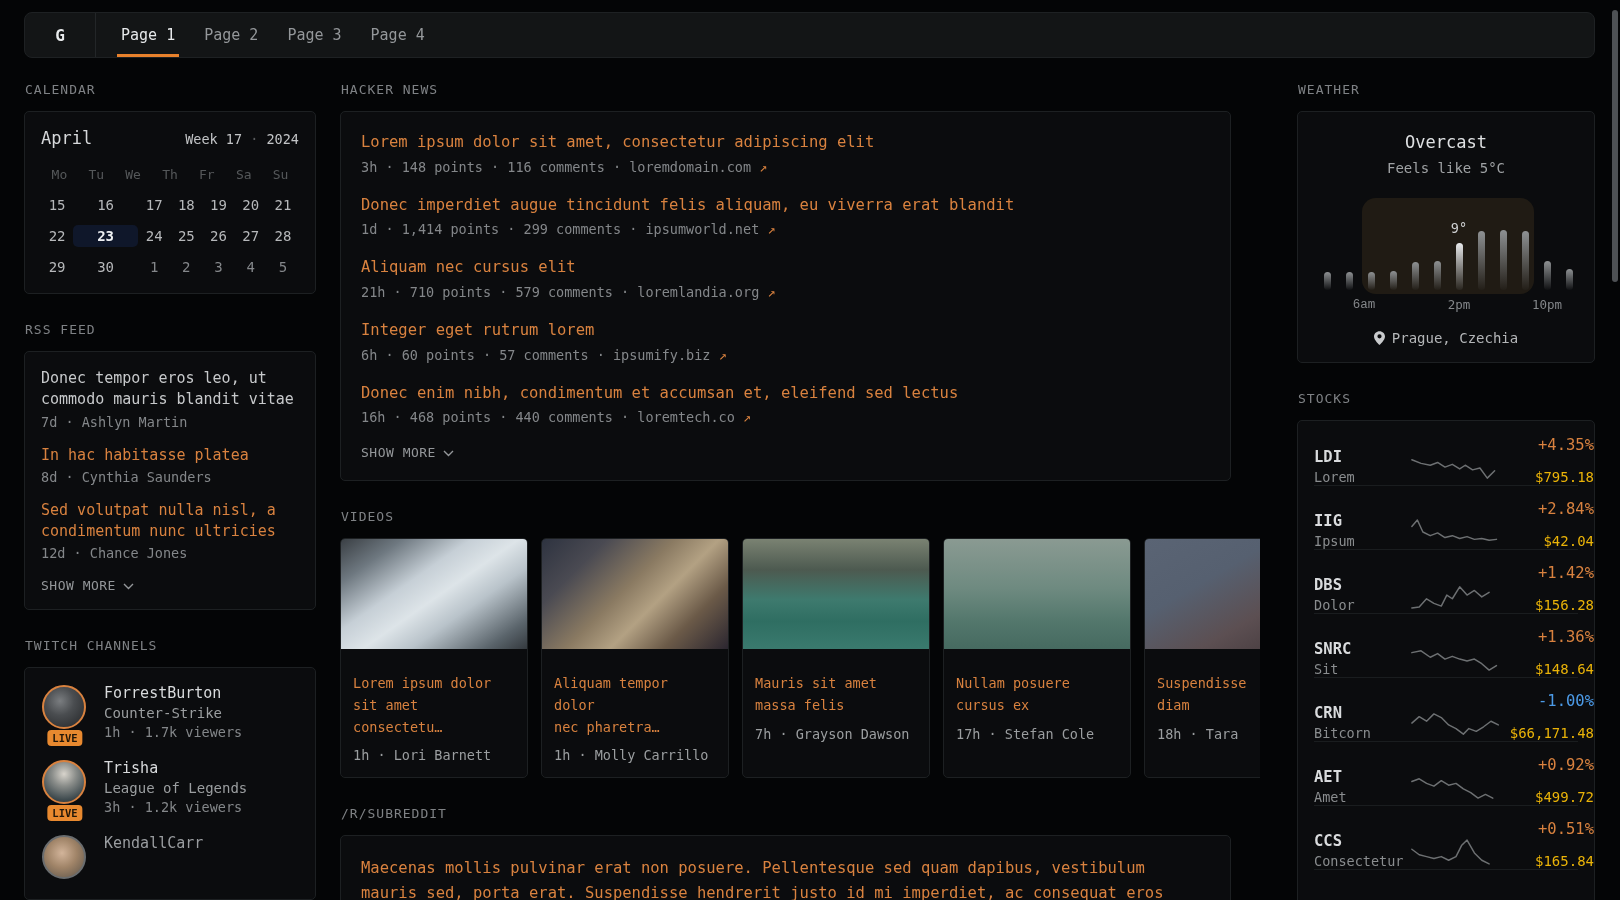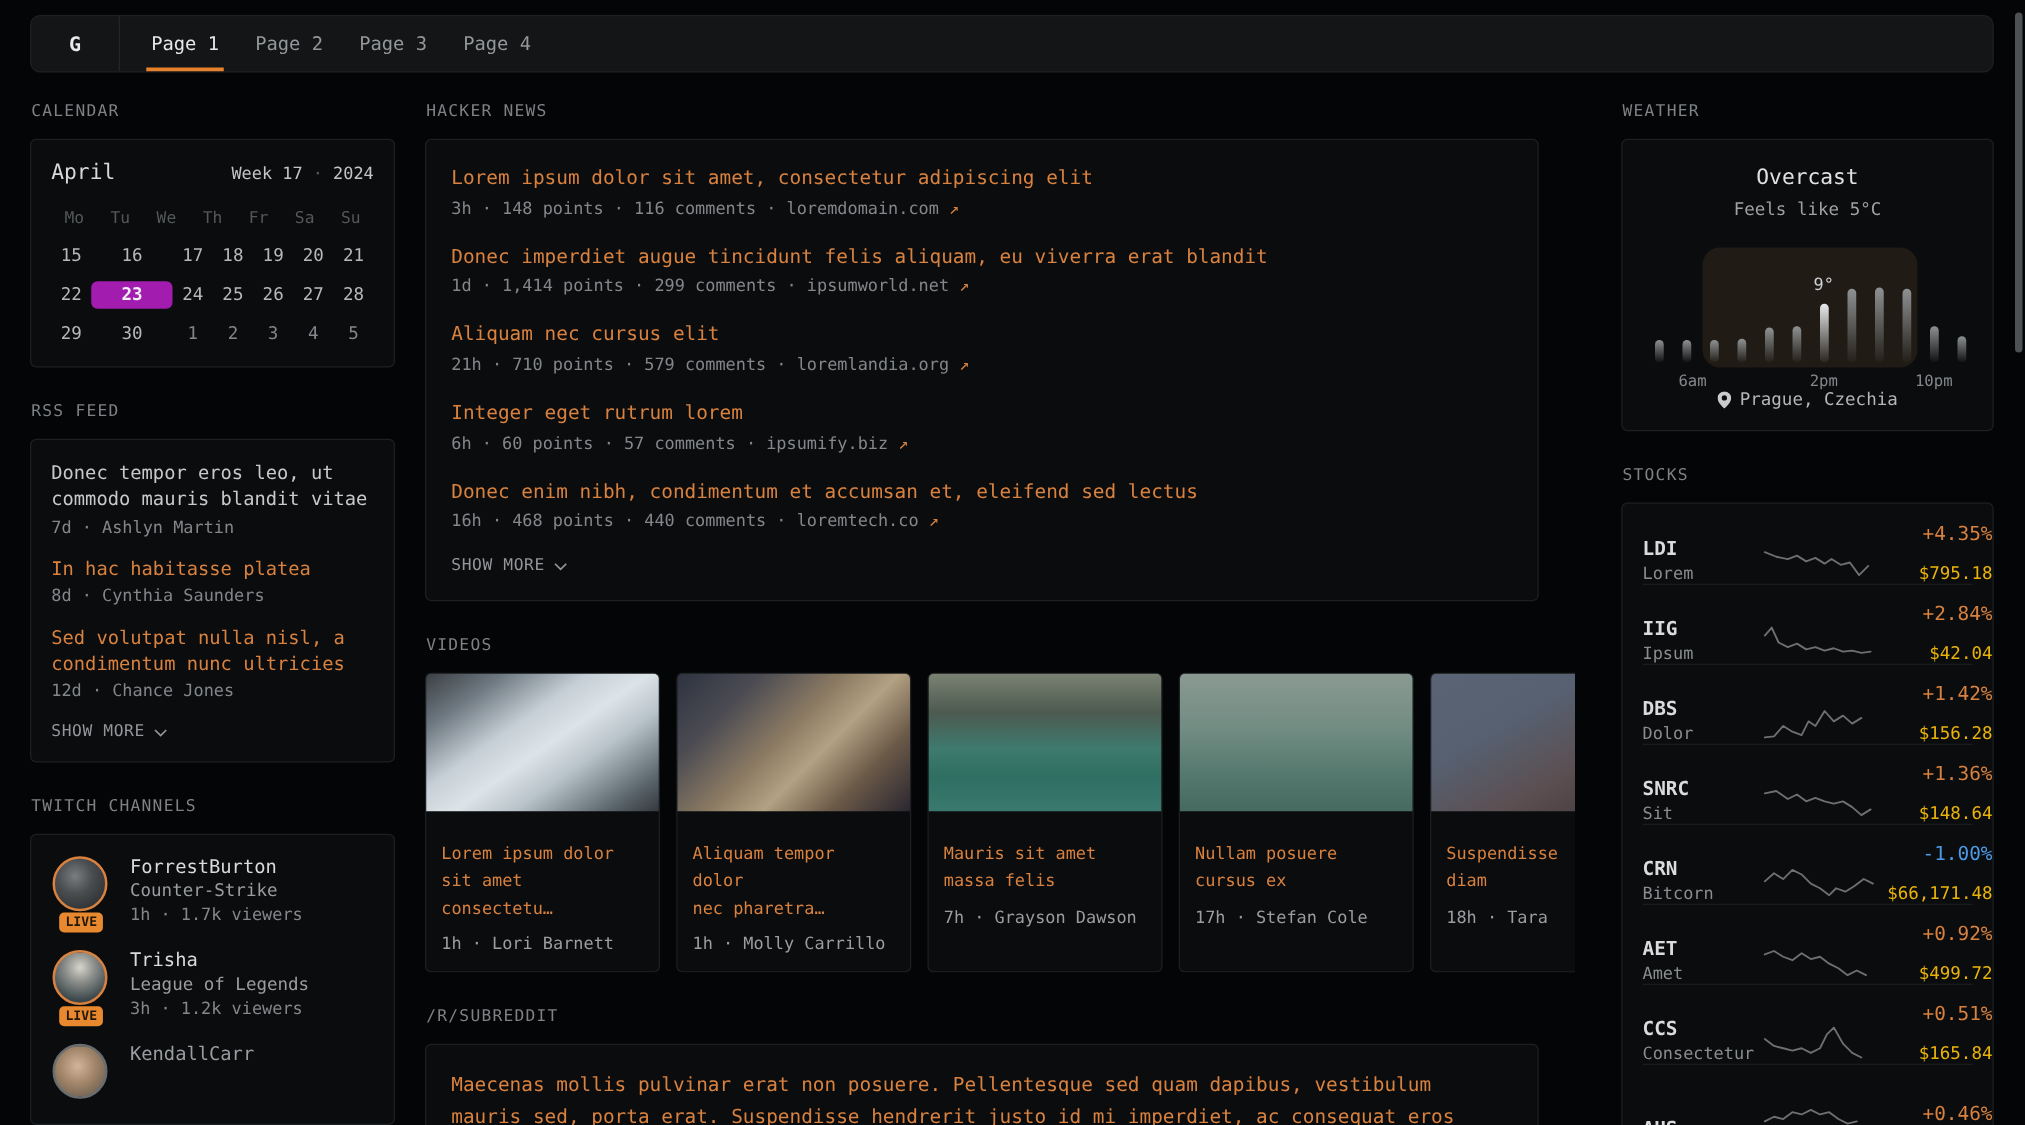--- a/index.html
+++ b/index.html
@@ -52,21 +52,21 @@
   .cal-week .dot { color:#595c5e; }
   .cal-grid7 { display:grid; grid-template-columns:repeat(7,1fr); margin-top:15px; }
   .cal-wd { text-align:center; font-size:13px; color:#55585a; padding:4px 0; }
   .cal-days { display:grid; grid-template-columns:repeat(7,1fr); row-gap:2px; margin-top:4px; }
   .cal-day {
     text-align:center; font-size:14px; color:#b6b8ba; height:29px;
     display:flex; align-items:center; justify-content:center;
   }
   .cal-day.muted { color:#84878a; }
   .cal-day.selected span {
-    background:#a21caf; color:#eef0f2; font-weight:bold;
+    background:#0f172a; color:#eef0f2; font-weight:bold;
     border-radius:5px; padding:3px 24px;
   }
 
   
   .feed { padding:16px; }
   .feed-item { margin-bottom:15px; }
   .feed-title { font-size:15px; line-height:1.42; color:#d9823f; cursor:pointer; }
   .feed-title.read { color:#c7c9cb; }
   .feed-meta { font-size:13.5px; color:#84878a; margin-top:3px; }
   .show-more {
@@ -112,21 +112,21 @@
   .wx { padding:20px 16px 16px; text-align:center; }
   .wx-cond { font-size:17px; color:#dfe1e3; }
   .wx-feels { font-size:14px; color:#9fa2a4; margin-top:8px; }
   .wx-chart { position:relative; height:128px; margin-top:8px; }
   .wx-daylight {
     position:absolute; background:#241f15; border-radius:14px; opacity:0.85;
   }
   .wx-bar { position:absolute; width:7px; border-radius:3.5px; }
   .wx-temp-label { position:absolute; font-size:13.5px; color:#cfd1d3; transform:translateX(-50%); }
   .wx-hour { position:absolute; bottom:0; font-size:12.5px; color:#84878a; transform:translateX(-50%); }
-  .wx-loc { display:flex; align-items:center; justify-content:center; gap:7px; margin-top:0;
+  .wx-loc { display:flex; align-items:center; justify-content:center; gap:7px; margin-top:18px;
             font-size:14px; color:#b4b6b8; }
 
   
   .stocks { padding:0 16px; }
   .stock-row { display:flex; align-items:flex-end; height:64px; border-top:1px solid #1a1d1f; }
   .stock-row:first-child { border-top:none; }
   .stock-left { width:96px; flex:none; }
   .stock-ticker { font-size:15.5px; font-weight:bold; color:#d9dbdd; }
   .stock-name { font-size:13.5px; color:#8a8d8f; margin-top:3px; }
   .stock-spark { flex:1; display:flex; justify-content:center; }
@@ -423,21 +423,21 @@
               <div class="wx-bar" style="left: 75.5px; bottom: 22px; height: 19px; background: linear-gradient(rgb(142, 145, 147) 0%, rgba(90, 93, 95, 0.05) 100%);"></div>
               <div class="wx-bar" style="left: 97.5px; bottom: 22px; height: 28px; background: linear-gradient(rgb(142, 145, 147) 0%, rgba(90, 93, 95, 0.05) 100%);"></div>
               <div class="wx-bar" style="left: 119.5px; bottom: 22px; height: 29px; background: linear-gradient(rgb(142, 145, 147) 0%, rgba(90, 93, 95, 0.05) 100%);"></div>
               <div class="wx-bar" style="left: 141.5px; bottom: 22px; height: 47px; background: linear-gradient(rgb(232, 234, 236) 0%, rgba(150, 153, 155, 0.08) 100%);"></div>
               <div class="wx-temp-label" style="left: 145px; bottom: 76px;">9°</div>
               <div class="wx-bar" style="left: 163.5px; bottom: 22px; height: 59px; background: linear-gradient(rgb(142, 145, 147) 0%, rgba(90, 93, 95, 0.05) 100%);"></div>
               <div class="wx-bar" style="left: 185.5px; bottom: 22px; height: 60px; background: linear-gradient(rgb(142, 145, 147) 0%, rgba(90, 93, 95, 0.05) 100%);"></div>
               <div class="wx-bar" style="left: 207.5px; bottom: 22px; height: 59px; background: linear-gradient(rgb(142, 145, 147) 0%, rgba(90, 93, 95, 0.05) 100%);"></div>
               <div class="wx-bar" style="left: 229.5px; bottom: 22px; height: 29px; background: linear-gradient(rgb(142, 145, 147) 0%, rgba(90, 93, 95, 0.05) 100%);"></div>
               <div class="wx-bar" style="left: 251.5px; bottom: 22px; height: 21px; background: linear-gradient(rgb(142, 145, 147) 0%, rgba(90, 93, 95, 0.05) 100%);"></div>
-              <div class="wx-hour" style="left: 40px;">6am</div>
+              <div class="wx-hour" style="left: 50px; font-family: Liberation Mono, monospace;">6am</div>
               <div class="wx-hour" style="left: 145px;">2pm</div>
               <div class="wx-hour" style="left: 233px;">10pm</div>
             </div>
           <div class="wx-loc">
             <svg width="11" height="14" viewBox="0 0 12 15">
                 <path d="M6 0C2.7 0 0 2.6 0 5.8 0 10 6 15 6 15s6-5 6-9.2C12 2.6 9.3 0 6 0zm0 8a2.3 2.3 0 1 1 0-4.6A2.3 2.3 0 0 1 6 8z" fill="#c9cbcd"></path>
               </svg>
             <span>Prague, Czechia</span>
           </div>
         </div>

